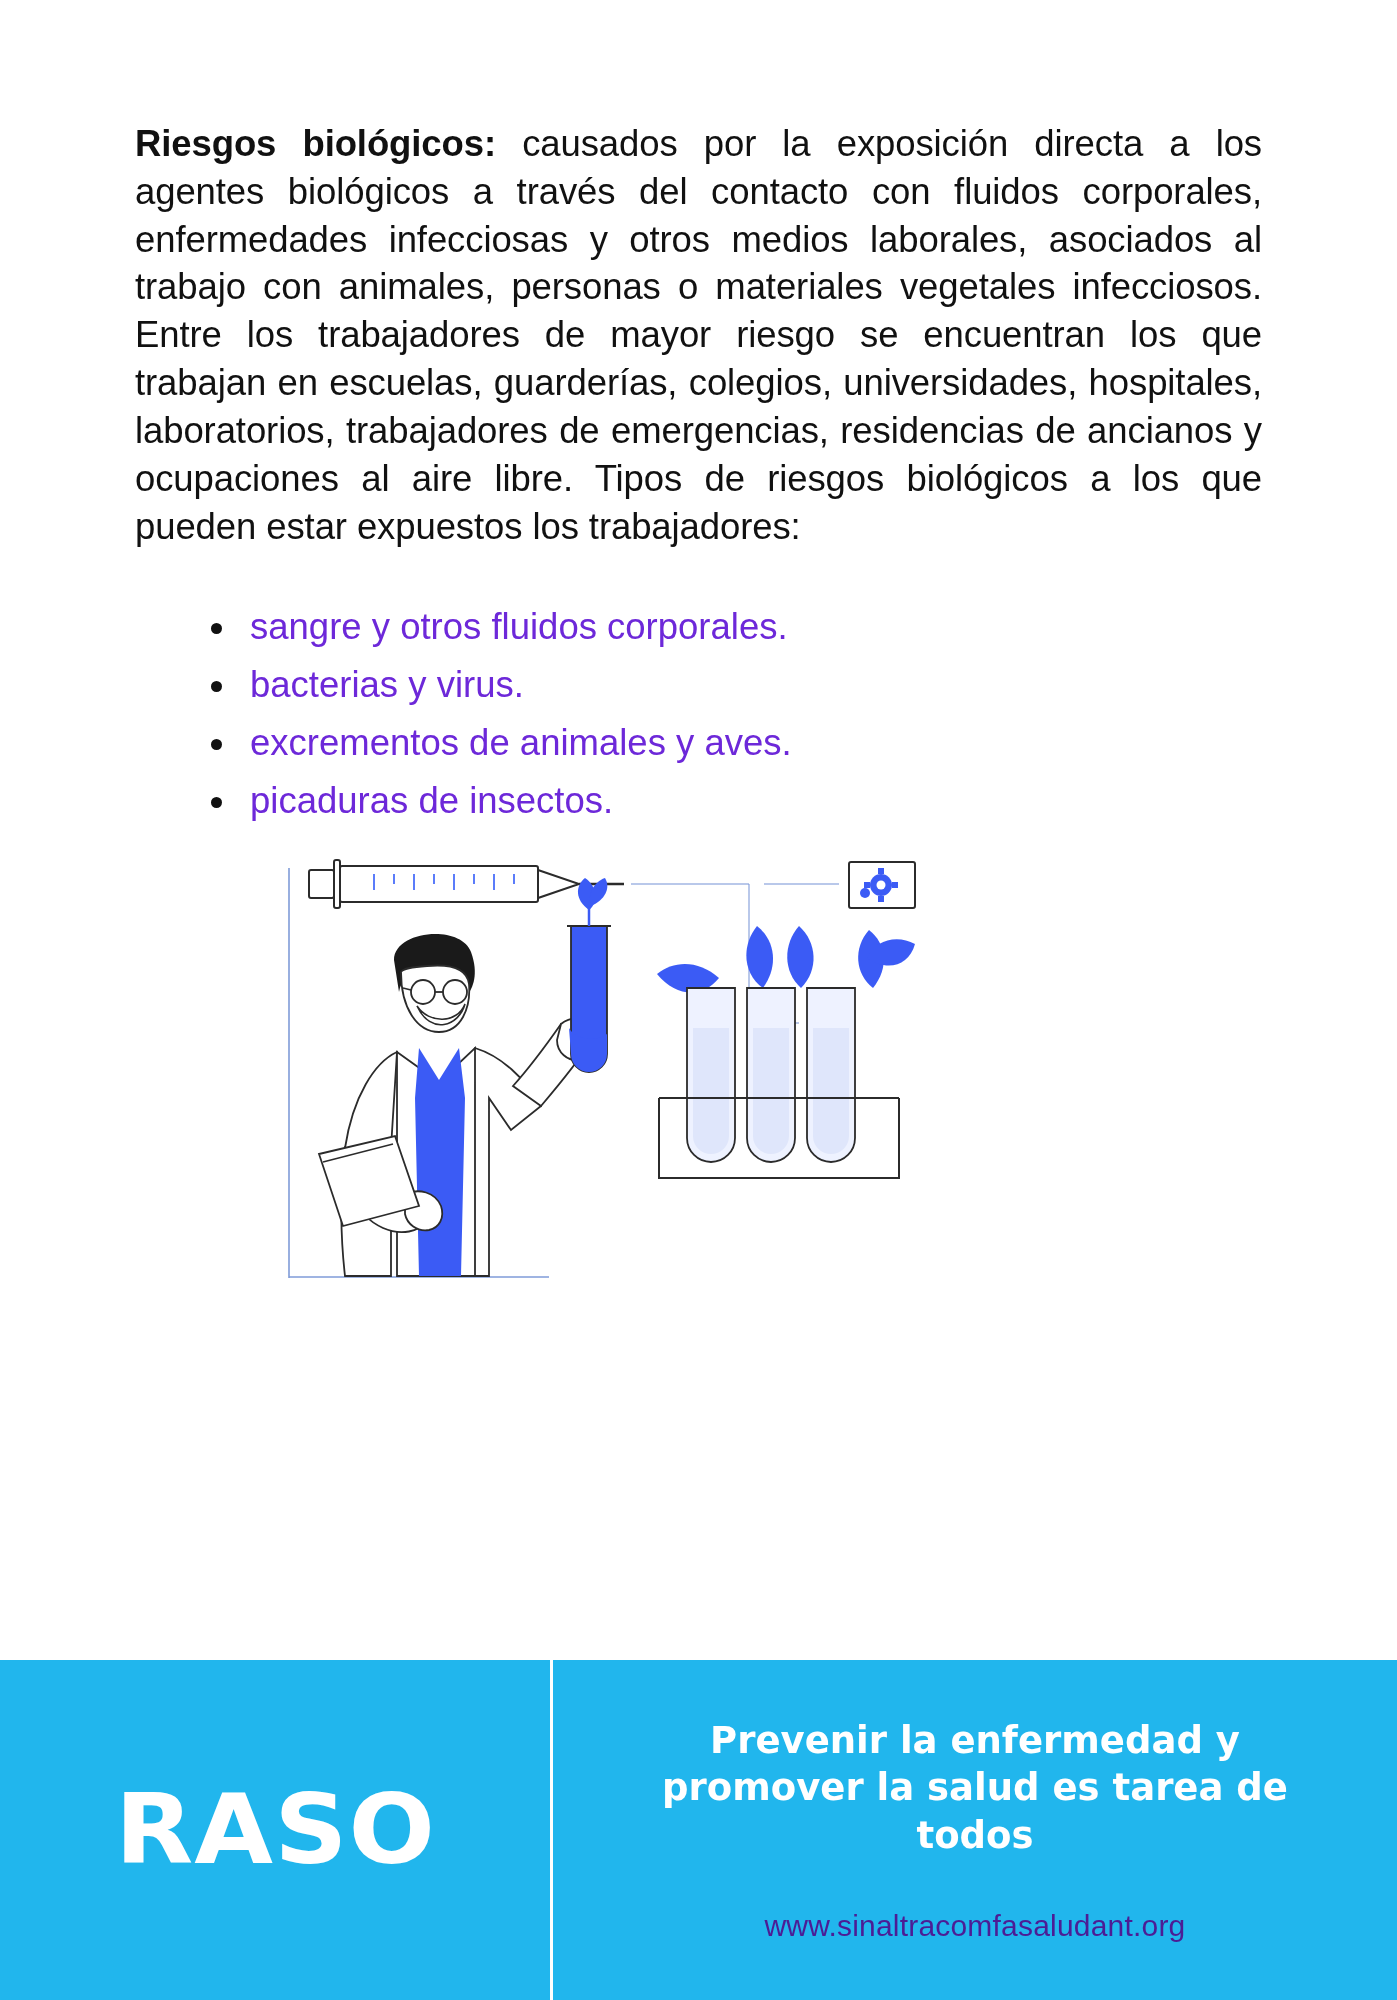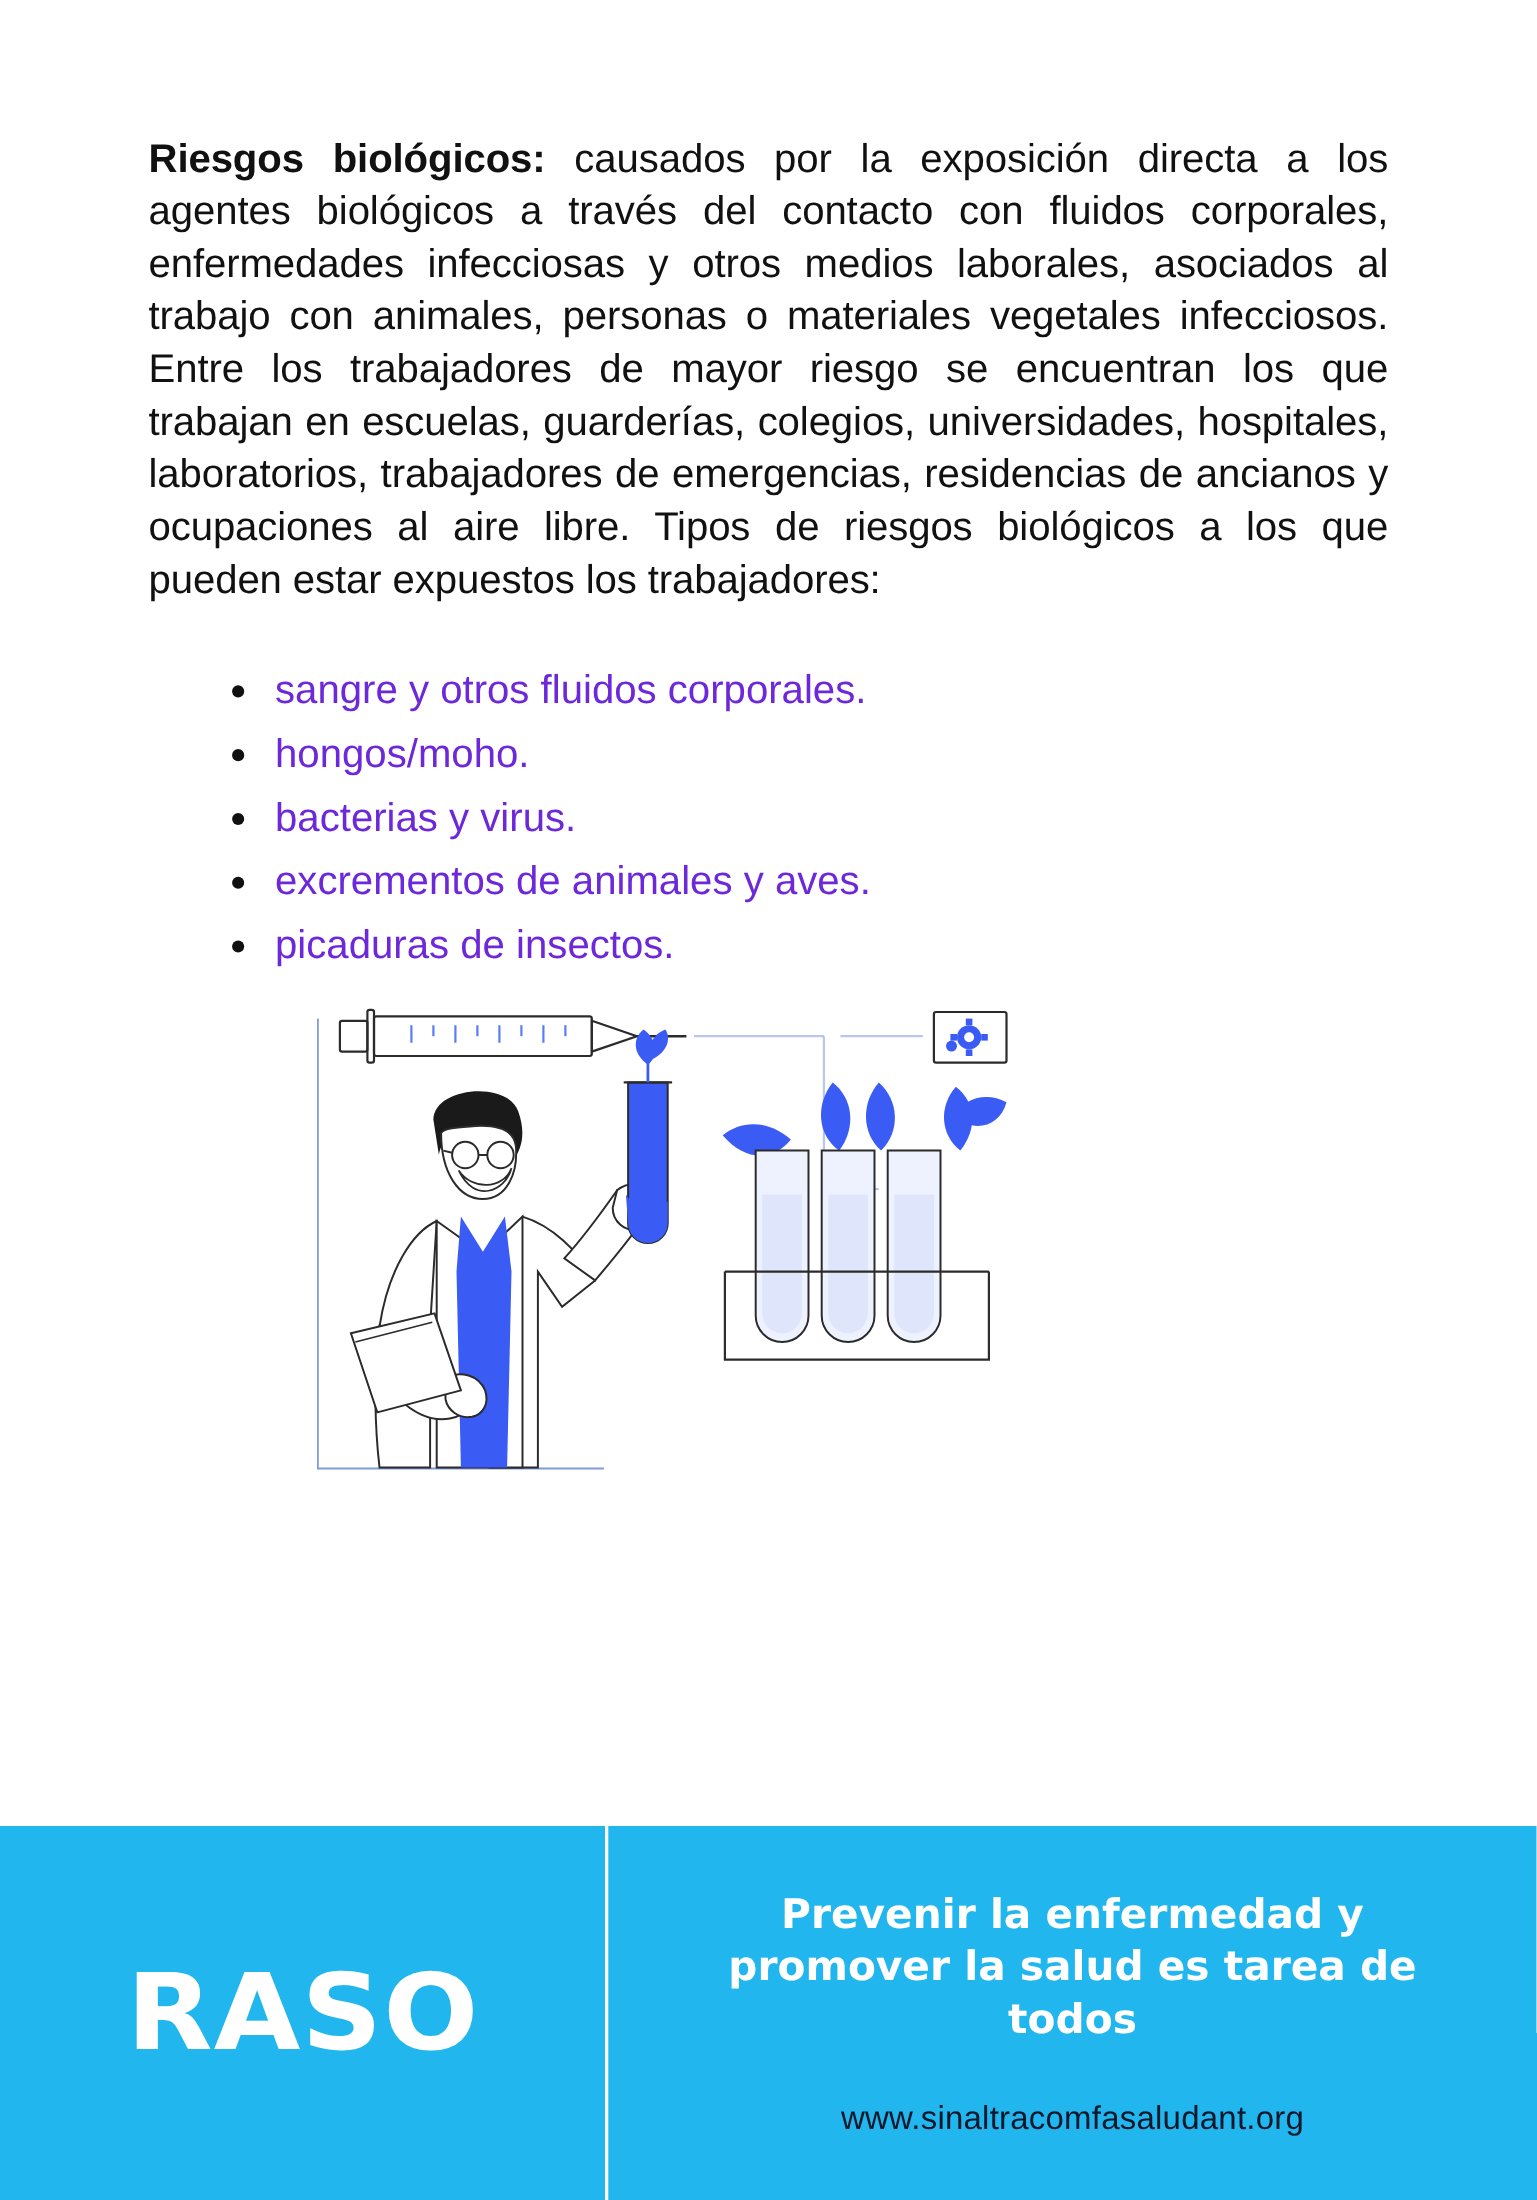--- a/index.html
+++ b/index.html
@@ -122,37 +122,36 @@
     font-weight: bold;
     font-size: 37px;
     line-height: 1.28;
     text-align: center;
     color: #ffffff;
     max-width: 720px;
   }
   .footer-url {
     margin-top: 50px;
     font-size: 30px;
-    color: #0f172a;
+    color: #4c1d95;
     text-align: center;
     letter-spacing: 0.2px;
   }
 </style>
 </head>
 <body>
 
 <div class="page">
 
   <div class="content">
 
     <p class="body-paragraph"><span class="lead">Riesgos biológicos:</span><span> causados por la exposición directa a los agentes biológicos a través del contacto con fluidos corporales, enfermedades infecciosas y otros medios laborales, asociados al trabajo con animales, personas o materiales vegetales infecciosos. Entre los trabajadores de mayor riesgo se encuentran los que trabajan en escuelas, guarderías, colegios, universidades, hospitales, laboratorios, trabajadores de emergencias, residencias de ancianos y ocupaciones al aire libre. Tipos de riesgos biológicos a los que pueden estar expuestos los trabajadores:</span></p>
 
     <ul class="bullet-list">
       <li>sangre y otros fluidos corporales.</li>
-      <li>hongos/moho.</li>
       <li>bacterias y virus.</li>
       <li>excrementos de animales y aves.</li>
       <li>picaduras de insectos.</li>
     </ul>
 
     <div class="illustration-wrap">
       <svg class="illustration" width="840" height="440" viewBox="0 0 840 440" xmlns="http://www.w3.org/2000/svg">
 
         <line x1="10" y1="20" x2="10" y2="430" stroke="#7f9bd8" stroke-width="1.6"></line>
         <line x1="10" y1="429" x2="270" y2="429" stroke="#7f9bd8" stroke-width="1.6"></line>

